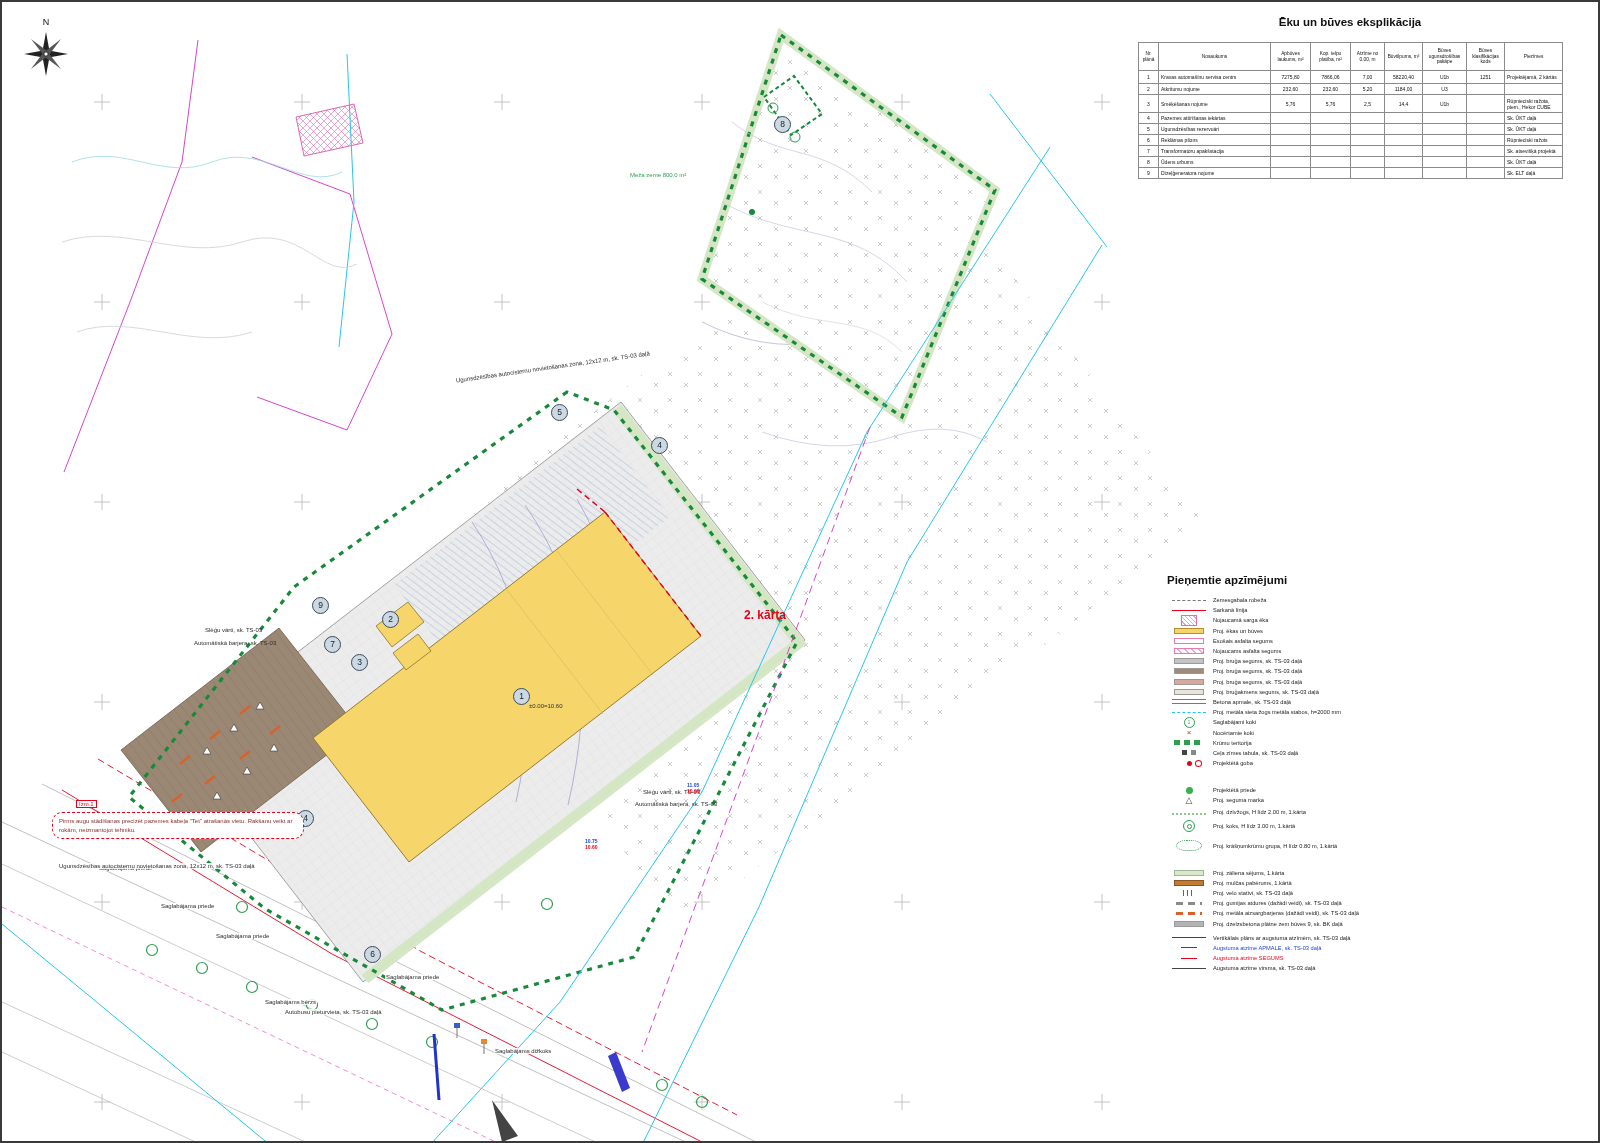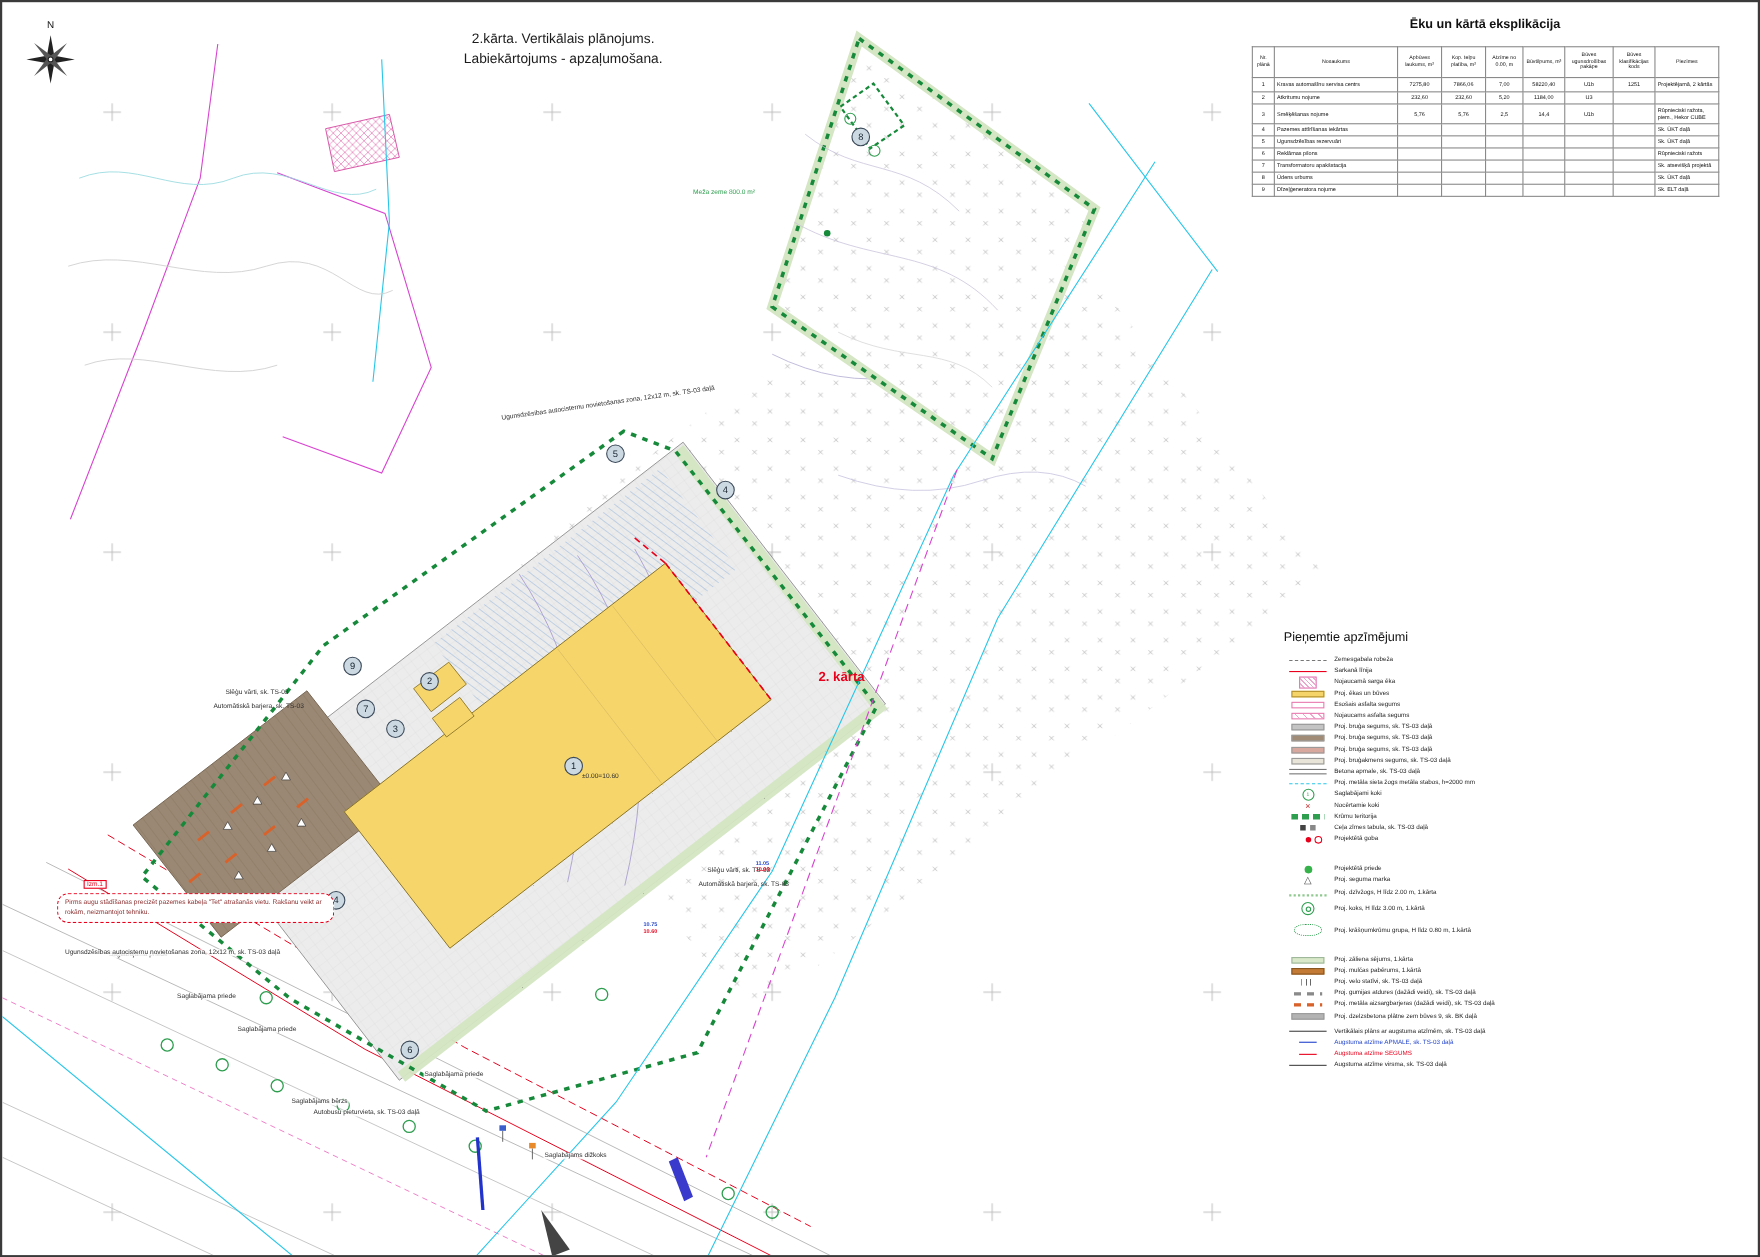--- a/index.html
+++ b/index.html
@@ -35,21 +35,21 @@
              font-size:11.5px;color:#111;z-index:8;}
   table.exp{position:absolute;left:1136px;top:40px;width:424px;border-collapse:collapse;background:#fff;z-index:8;table-layout:fixed;}
   table.exp th,table.exp td{border:0.5px solid #8a8a8a;font-size:5px;font-weight:normal;color:#111;
              padding:1px 2px;text-align:center;vertical-align:middle;overflow:hidden;}
   table.exp th{font-size:4.8px;line-height:1.25;}
   table.exp td.name{text-align:left;}
   table.exp td.note{text-align:left;}
   tr.h30{height:28px;} tr.h13{height:13px;} tr.h11{height:11px;} tr.h18{height:18px;}
   
   .legend{position:absolute;left:1163px;top:572px;width:260px;z-index:8;}
-  .lg-title{font-size:11.5px;font-weight:normal;color:#111;margin:0 0 9px 2px;}
+  .lg-title{font-size:11.5px;font-weight:bold;color:#111;margin:0 0 9px 2px;}
   .lg-row{display:flex;align-items:center;height:10.2px;}
   .lg-row.tall{height:13px;} .lg-row.tall2{height:15px;} .lg-row.tall3{height:24px;}
   .lg-row.gap{margin-top:17px;} .lg-row.gap2{margin-top:10px;} .lg-row.gap3{margin-top:4px;}
   .lg-sw{width:48px;flex:0 0 48px;display:flex;justify-content:center;align-items:center;}
   .lg-lb{font-size:5.7px;color:#222;white-space:nowrap;}
   .lg-lb.blue{color:#2244cc;} .lg-lb.red{color:#e8001c;}
   
   .sw-rect{width:30px;height:6px;border:0.6px solid #9a9a9a;box-sizing:border-box;}
   .sw-yellow{background:#f5d46a;border-color:#b5912e;}
   .sw-gray{background:#c4c4c4;} .sw-brown{background:#a08c76;} .sw-rose{background:#d8a89e;}
@@ -224,24 +224,20 @@
     <text x="28" y="9" font-size="9" text-anchor="middle" fill="#111">N</text>
     <g transform="translate(2,12)">
       <polygon points="26,4 30,26 26,48 22,26" fill="#222"></polygon>
       <polygon points="4,26 26,22 48,26 26,30" fill="#222"></polygon>
       <polygon points="11,11 27,23 41,41 25,29" fill="#555"></polygon>
       <polygon points="41,11 29,27 11,41 23,25" fill="#555"></polygon>
       <circle cx="26" cy="26" r="2.2" fill="#fff" stroke="#222" stroke-width="1"></circle>
     </g>
   </svg>
 
-  <div class="title">
-    <div>2.kārta. Vertikālais plānojums.</div>
-    <div>Labiekārtojums - apzaļumošana.</div>
-  </div>
 
   <div class="phase">2. kārta</div>
 
   <span class="lbl rot bgw" style="left:452px;top:362px">Ugunsdzēsības autocisternu novietošanas zona, 12x12 m, sk. TS-03 daļā</span>
   <span class="lbl green" style="left:628px;top:170px">Meža zeme 800.0 m²</span>
   <span class="lbl" style="left:203px;top:625px">Slēģu vārti, sk. TS-03</span>
   <span class="lbl" style="left:192px;top:638px">Automātiskā barjera, sk. TS-03</span>
   <span class="lbl" style="left:641px;top:787px">Slēģu vārti, sk. TS-03</span>
   <span class="lbl" style="left:633px;top:799px">Automātiskā barjera, sk. TS-03</span>
   <span class="lbl bgw" style="left:96px;top:863px">Saglabājama priede</span>
@@ -270,21 +266,21 @@
   <span class="marker" style="left:549px;top:402px">5</span>
   <span class="marker" style="left:362px;top:944px">6</span>
   <span class="marker" style="left:322px;top:634px">7</span>
   <span class="marker" style="left:772px;top:114px">8</span>
   <span class="marker" style="left:310px;top:595px">9</span>
   <span class="marker" style="left:649px;top:435px">4</span>
 
   <span class="callout-tag">Izm.1</span>
   <div class="callout">Pirms augu stādīšanas precizēt pazemes kabeļa "Tet" atrašanās vietu. Rakšanu veikt ar rokām, neizmantojot tehniku.</div>
 
-  <div class="tbl-title">Ēku un kārtā eksplikācija</div>
+  <div class="tbl-title">Ēku un būves eksplikācija</div>
   <table class="exp">
     <colgroup>
       <col style="width:20px">
         <col style="width:112px">
         <col style="width:40px">
         <col style="width:40px">
       <col style="width:34px">
         <col style="width:38px">
         <col style="width:44px">
         <col style="width:38px">

